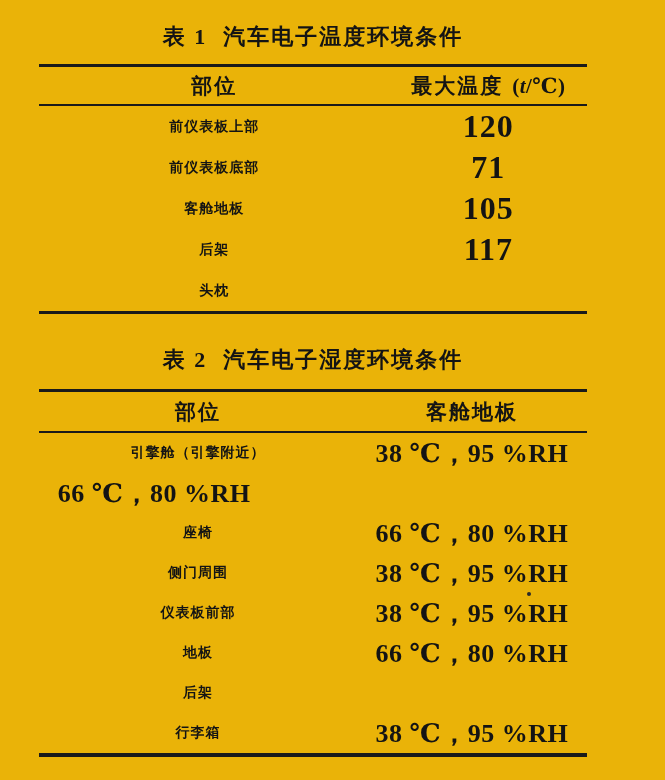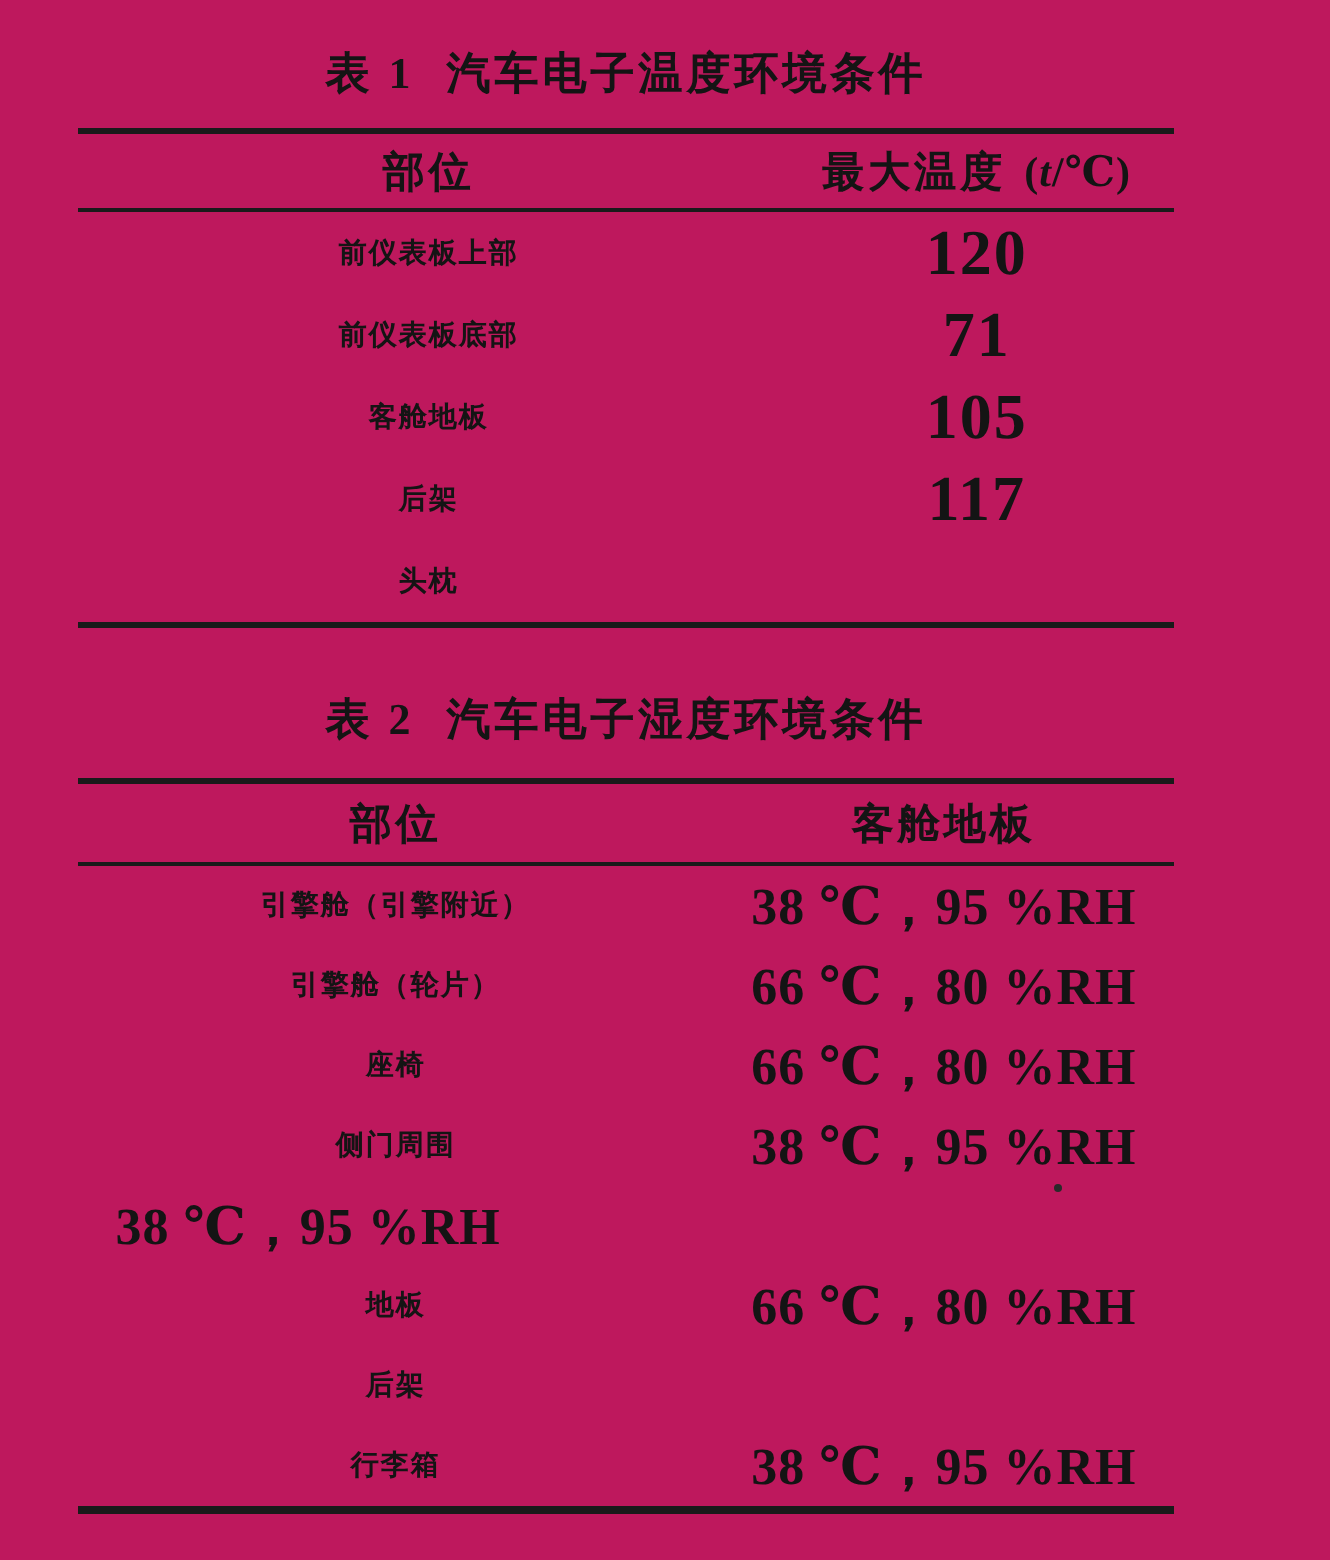--- a/index.html
+++ b/index.html
@@ -4,21 +4,21 @@
 <style>
   html, body {
     margin: 0;
     padding: 0;
     background: #ffffff;
   }
   .page {
     position: relative;
     width: 665px;
     height: 780px;
-    background: #be185d;
+    background: #eab308;
     color: #141414;
     font-family: "Liberation Serif", "DejaVu Serif", serif;
     overflow: hidden;
   }
   .caption {
     position: absolute;
     left: 39px;
     width: 548px;
     text-align: center;
     font-size: 22px;
@@ -141,32 +141,32 @@
       <div class="cell left hcell">部位</div>
       <div class="cell right hcell">客舱地板</div>
     </div>
     <div class="rule thin"></div>
     <div class="tbody">
         <div class="trow">
           <div class="cell left cjk">引擎舱（引擎附近）</div>
           <div class="cell right">38 ℃，95 %RH</div>
         </div>
         <div class="trow">
-          <div class="cell left cjk">引擎舱（轮片）</div>
           <div class="cell right">66 ℃，80 %RH</div>
         </div>
         <div class="trow">
           <div class="cell left cjk">座椅</div>
           <div class="cell right">66 ℃，80 %RH</div>
         </div>
         <div class="trow">
           <div class="cell left cjk">侧门周围</div>
           <div class="cell right">38 ℃，95 %RH</div>
         </div>
         <div class="trow">
+          <div class="cell left cjk">仪表板前部</div>
           <div class="cell right">38 ℃，95 %RH</div>
         </div>
         <div class="trow">
           <div class="cell left cjk">地板</div>
           <div class="cell right">66 ℃，80 %RH</div>
         </div>
         <div class="trow">
           <div class="cell left cjk">后架</div>
         </div>
         <div class="trow">

